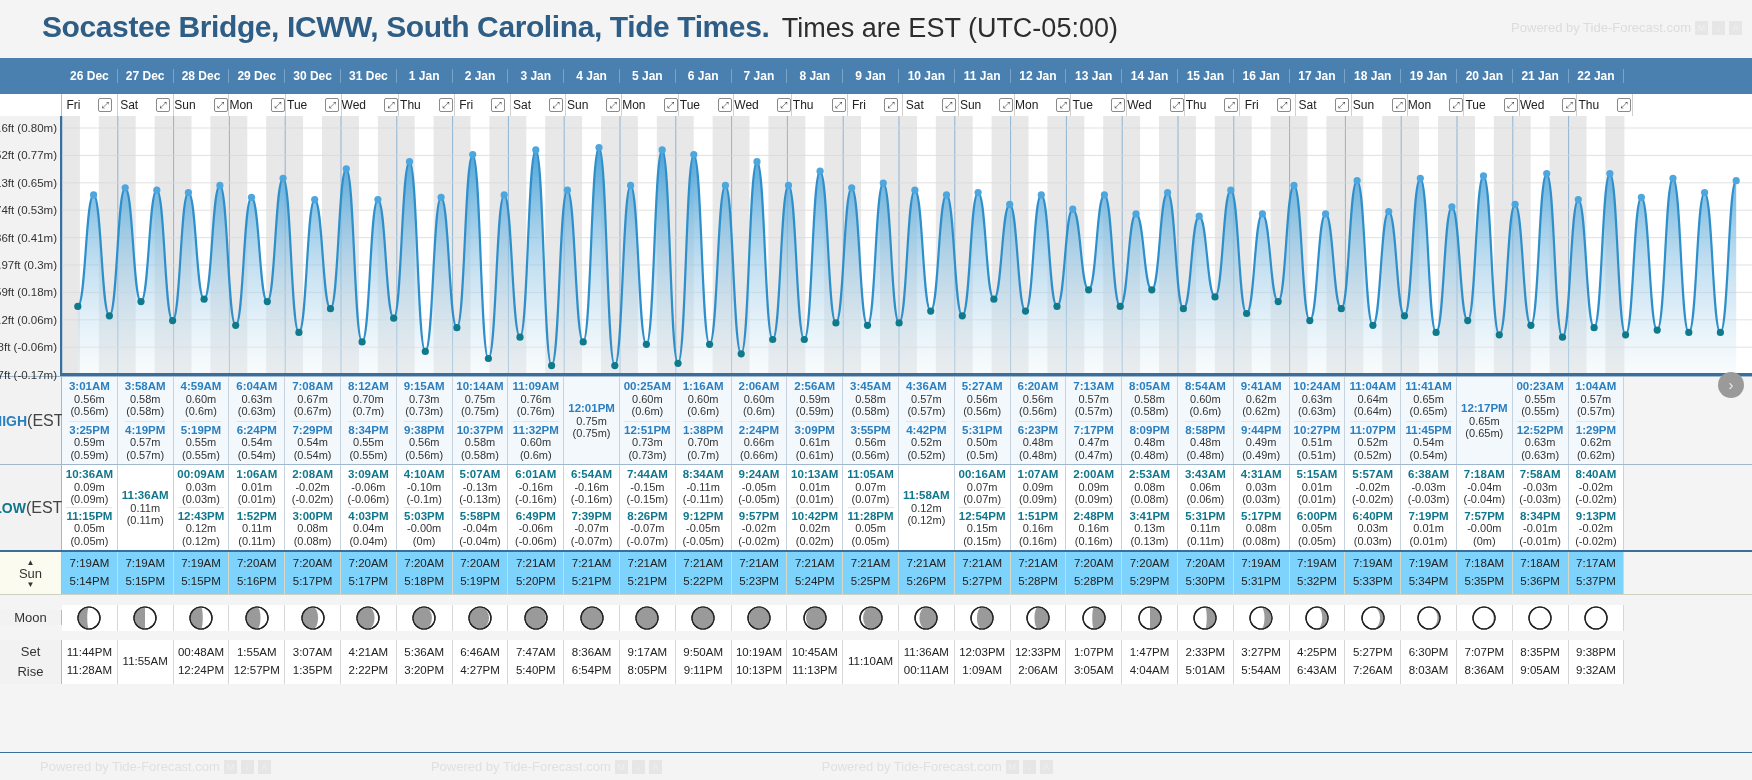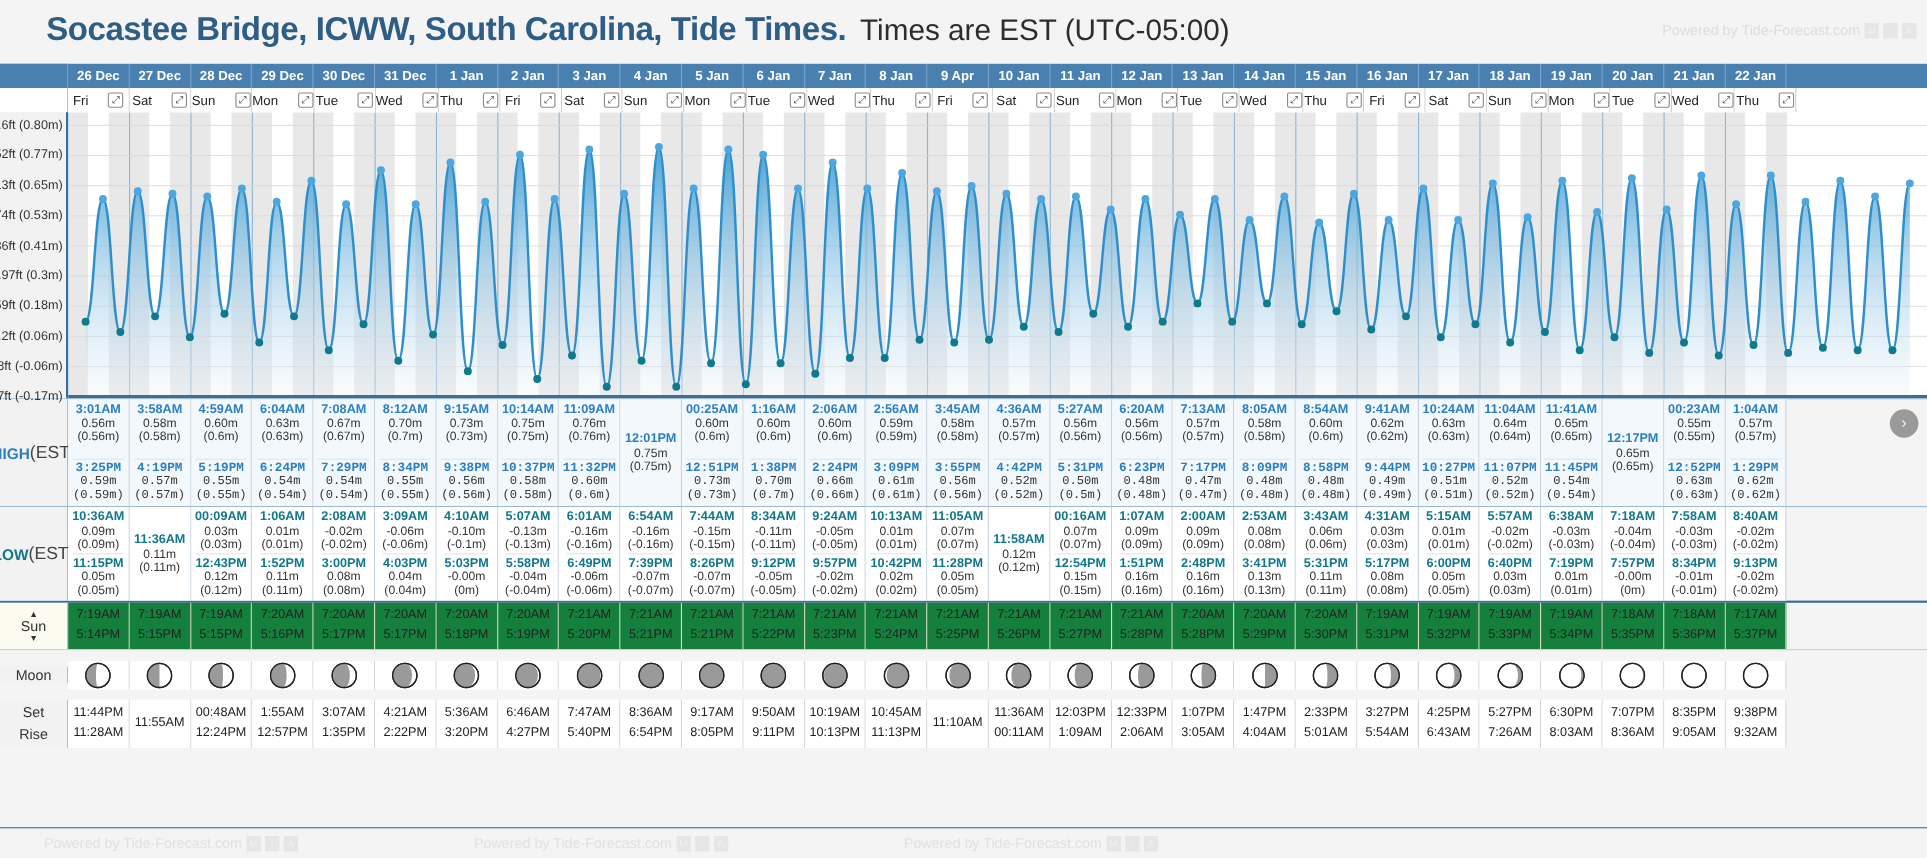--- a/index.html
+++ b/index.html
@@ -17,21 +17,21 @@
   .wm-top { position:absolute; right:10px; top:20px; font-size:13px; color:#dcdcdc; display:flex; gap:4px; align-items:center;}
   .wm-box { display:inline-block; width:13px; height:14px; background:#e6e6e6; color:#f0f0f0; font-size:9px; text-align:center; line-height:14px;}
 
   
   .grid { position:absolute; left:0; top:58px; width:1752px; }
   .row { display:flex; width:1752px; }
   .lbl { width:62px; flex:0 0 62px; background:#f2f2f2; border-right:1px solid #b9b9b9;
          display:flex; align-items:center; justify-content:center; font-size:12px; color:#333; }
 
   
-  .daterow { height:22px; background:#4a80b0; }
+  .daterow { height:36px; background:#4a80b0;align-items:center; }
   .daterow .lbl { background:#4a80b0; border-right:1px solid #77a0c5; }
   .dcell { flex:0 0 55.8px; color:#fff; font-size:12px; font-weight:bold;
            display:flex; align-items:center; justify-content:center;
            border-right:1px solid #7ba4c8; }
   .dowrow { height:22px; background:#fff; }
   .dowrow .lbl { background:#fff; }
   .wcell { flex:0 0 55.8px; font-size:12px; color:#222; display:flex; align-items:center;
            justify-content:center; gap:18px; border-right:1px solid #cfcfcf; background:#fff;}
   .expand { width:14px; height:14px; border:1px solid #8a8a8a; border-radius:2px; background:#fff;
             font-size:9px; line-height:12px; text-align:center; color:#333; }
@@ -53,28 +53,28 @@
   .lo .tlabel { color:#10778c; }
   .tcell { flex:0 0 55.8px; border-right:1px solid #c6d3de; display:flex; flex-direction:column;
            align-items:center; justify-content:center; padding:2px 0; }
   .hi .tcell { background:#f3f8fc; }
   .lo .tcell { background:#fff; }
   .ev { text-align:center; line-height:1.12; padding:1px 0; }
   .ev .t { font-size:11.5px; font-weight:bold; }
   .hi .ev .t { color:#2a7fc0; }
   .lo .ev .t { color:#10778c; }
   .ev .h, .ev .h2 { font-size:11px; color:#333; }
-  .hi .ev + .ev { border-top:1px solid #dde7ef; margin-top:12px; padding-top:2px;font-family:Liberation Mono, monospace; }
+  .hi .ev + .ev { border-top:1px solid #dde7ef; margin-top:2px; padding-top:2px; }
   .lo .ev + .ev { border-top:1px solid #e4e4e4; margin-top:0; padding-top:2px; }
 
   
   .sunrow { height:44px; border-top:2px solid #3c6e9b; }
   .sunrow .lbl { background:#fbfbef; flex-direction:column; font-size:13px; }
   .arr { font-size:8px; line-height:7px; color:#333; }
-  .scell { flex:0 0 55.8px; background:#15803d; border-right:1px solid #d8d8c4;
+  .scell { flex:0 0 55.8px; background:#7dd3fc; border-right:1px solid #d8d8c4;
            display:flex; flex-direction:column; align-items:center; justify-content:center;
            font-size:11.5px; color:#222; line-height:1.55; }
 
   
   .moonrow { height:46px; border-top:1px solid #d0d0c0;align-items:center; }
   .moonrow .lbl { background:#f2f2f2; font-size:13px; }
   .mcell { flex:0 0 55.8px; background:#fff; border-right:1px solid #d6d6d6;
            display:flex; align-items:center; justify-content:center; }
   .srrow { height:44px; }
   .srrow .lbl { background:#f2f2f2; flex-direction:column; font-size:13px; line-height:1.55;}
@@ -114,21 +114,21 @@
         <div class="dcell">30 Dec</div>
         <div class="dcell">31 Dec</div>
         <div class="dcell">1 Jan</div>
         <div class="dcell">2 Jan</div>
         <div class="dcell">3 Jan</div>
         <div class="dcell">4 Jan</div>
         <div class="dcell">5 Jan</div>
         <div class="dcell">6 Jan</div>
         <div class="dcell">7 Jan</div>
         <div class="dcell">8 Jan</div>
-        <div class="dcell">9 Apr</div>
+        <div class="dcell">9 Jan</div>
         <div class="dcell">10 Jan</div>
         <div class="dcell">11 Jan</div>
         <div class="dcell">12 Jan</div>
         <div class="dcell">13 Jan</div>
         <div class="dcell">14 Jan</div>
         <div class="dcell">15 Jan</div>
         <div class="dcell">16 Jan</div>
         <div class="dcell">17 Jan</div>
         <div class="dcell">18 Jan</div>
         <div class="dcell">19 Jan</div>

